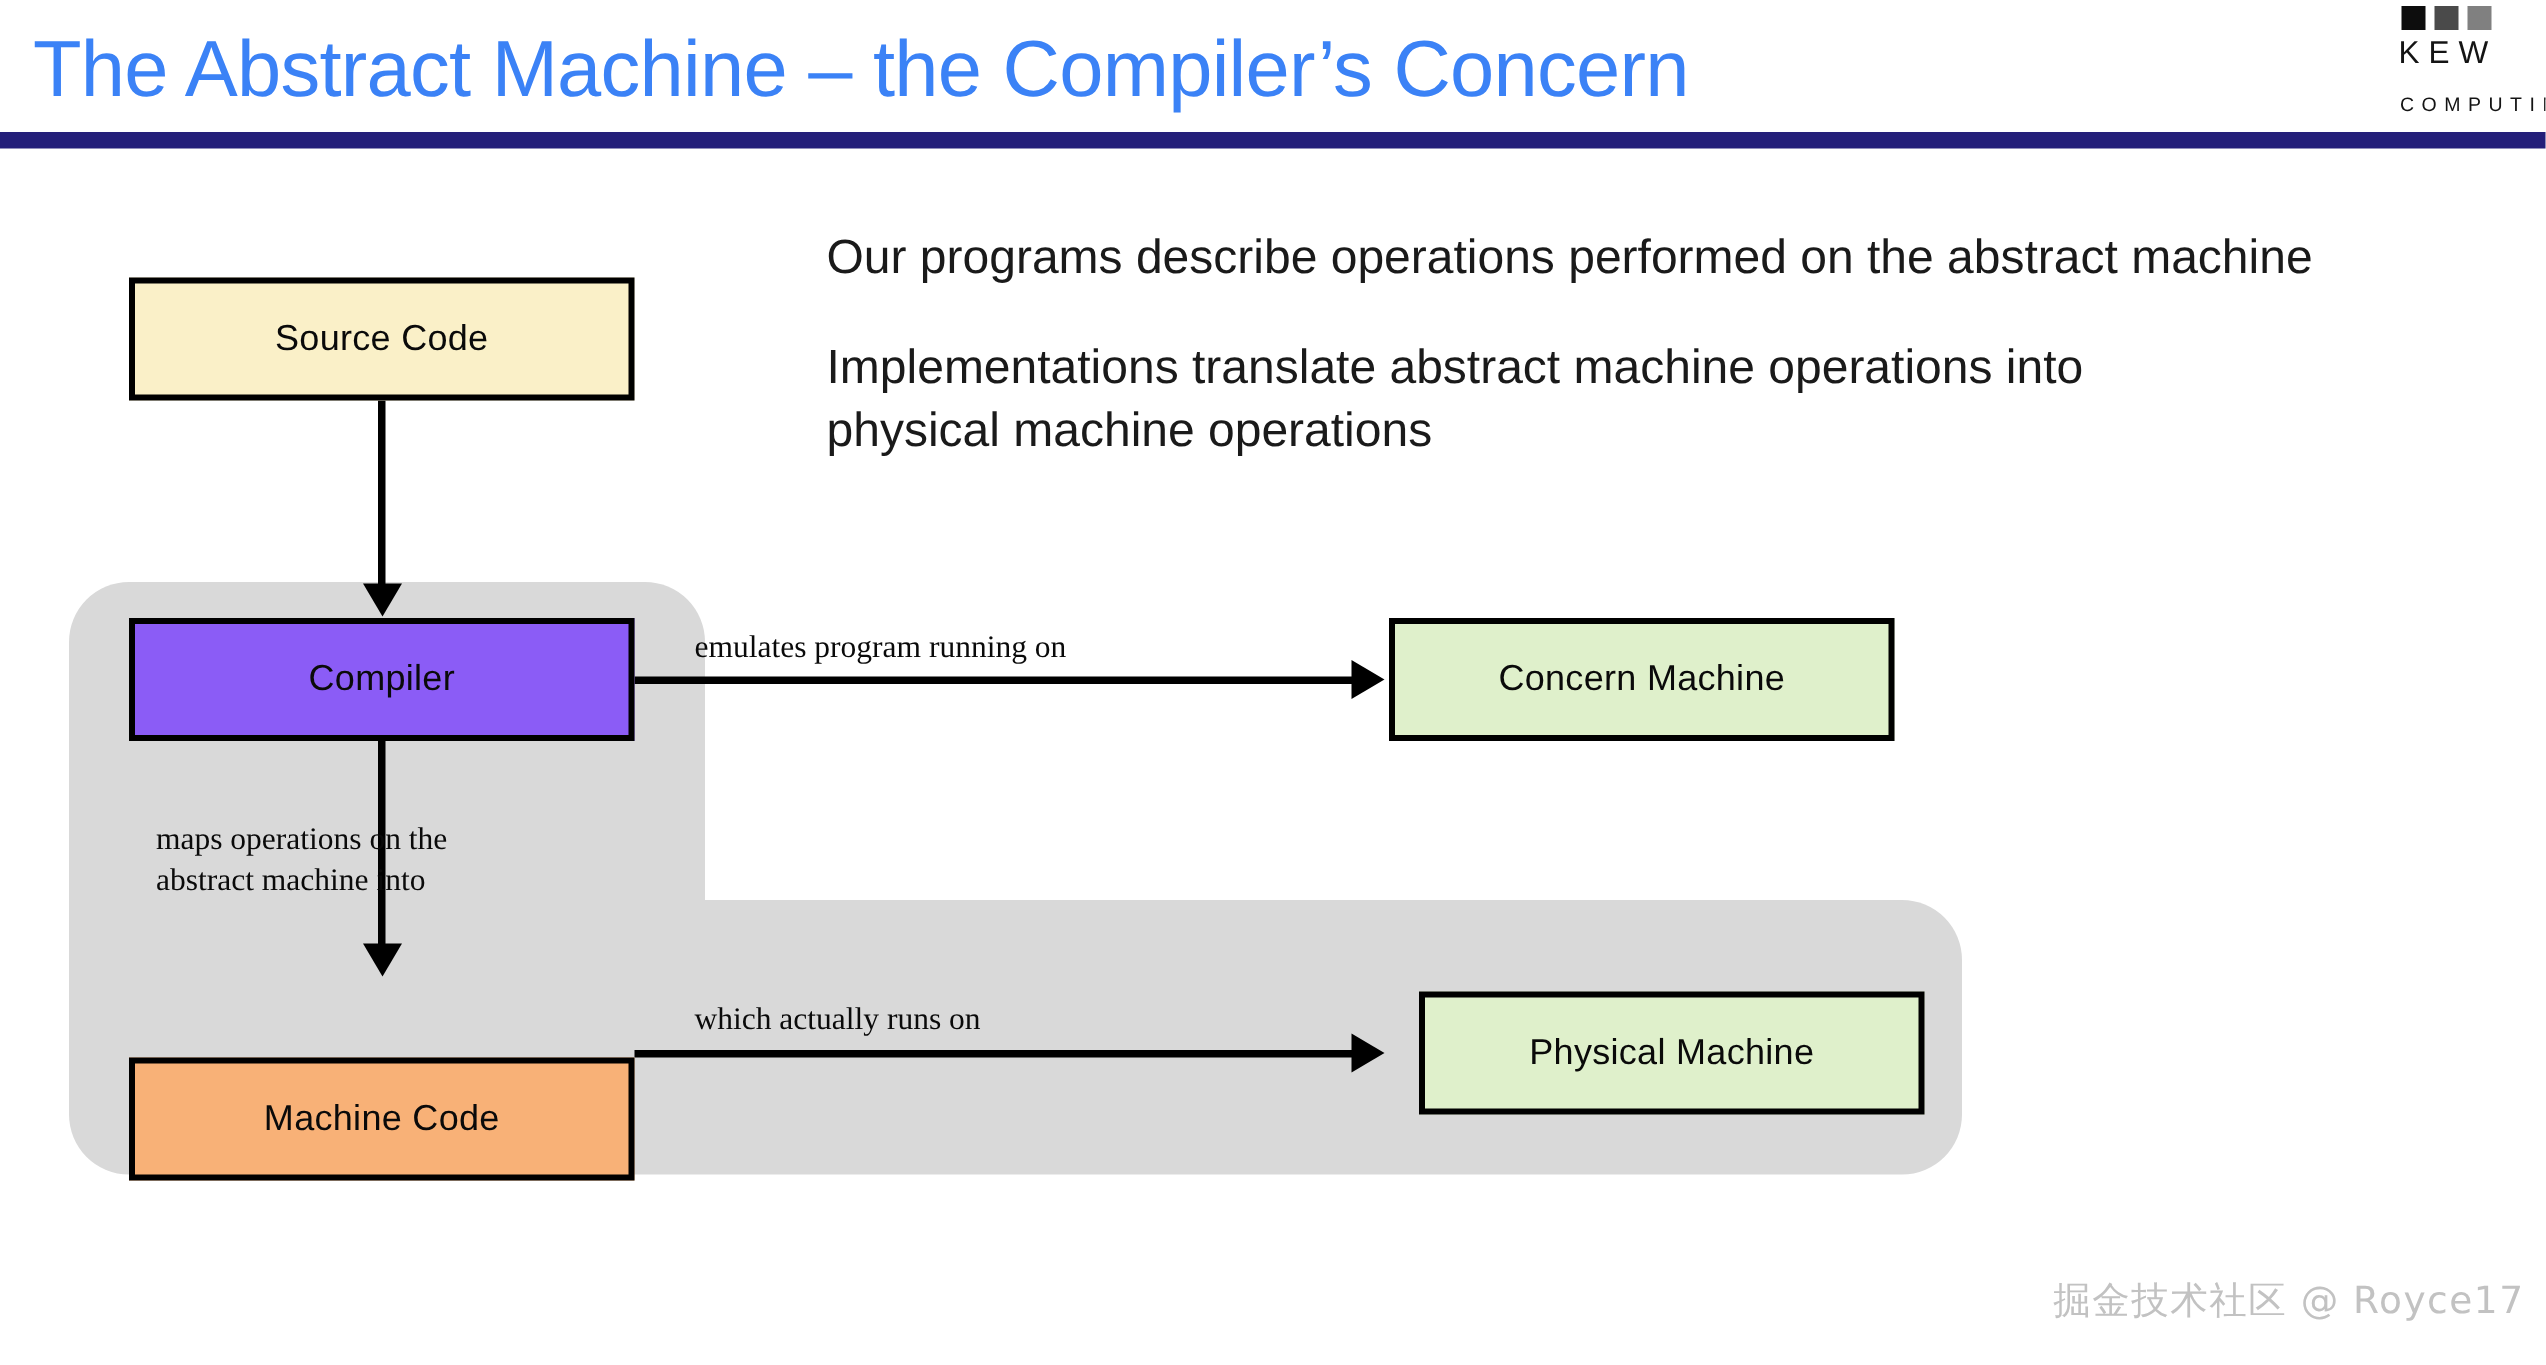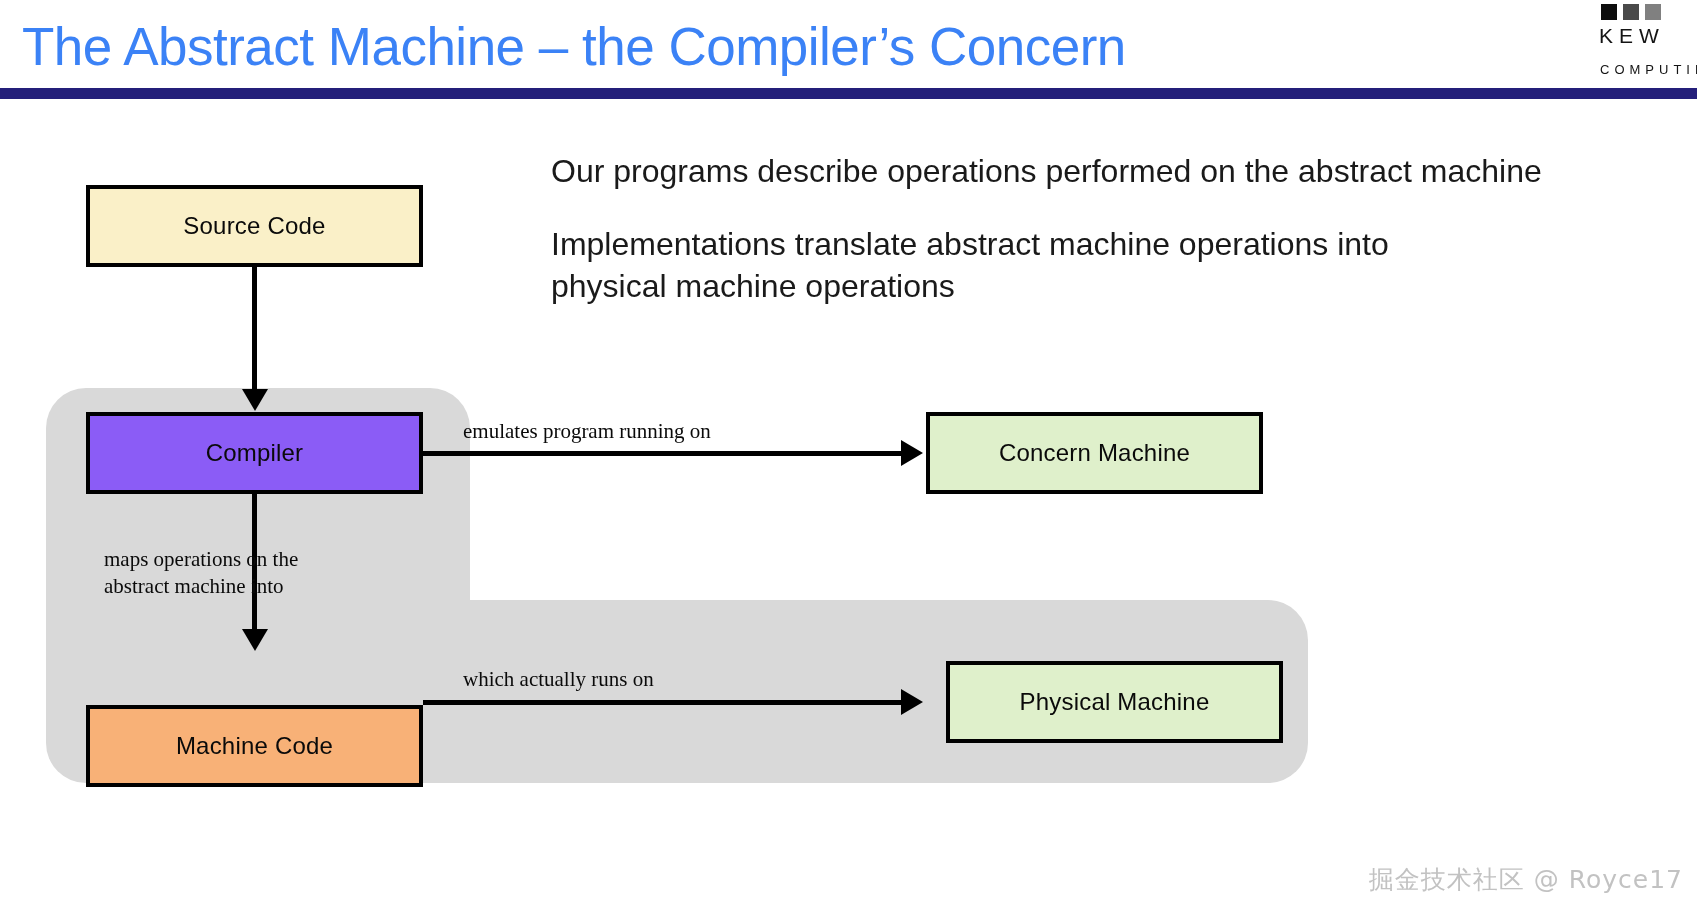--- a/index.html
+++ b/index.html
@@ -210,21 +210,21 @@
     white-space: pre-line;
   }
   #label-emulates { left: 463px; top: 418px; width: 400px; }
   #label-maps { left: 104px; top: 546px; width: 300px; }
   #label-runs-on { left: 463px; top: 666px; width: 400px; }
 
   
   #watermark {
     position: absolute;
     right: 14px;
-    bottom: 14px;
+    bottom: 27px;
     color: #c2c2c2;
     font-family: "DejaVu Sans", sans-serif;
     font-size: 25px;
     letter-spacing: 1px;
     white-space: nowrap;
   }
 </style>
 </head>
 <body>
 

